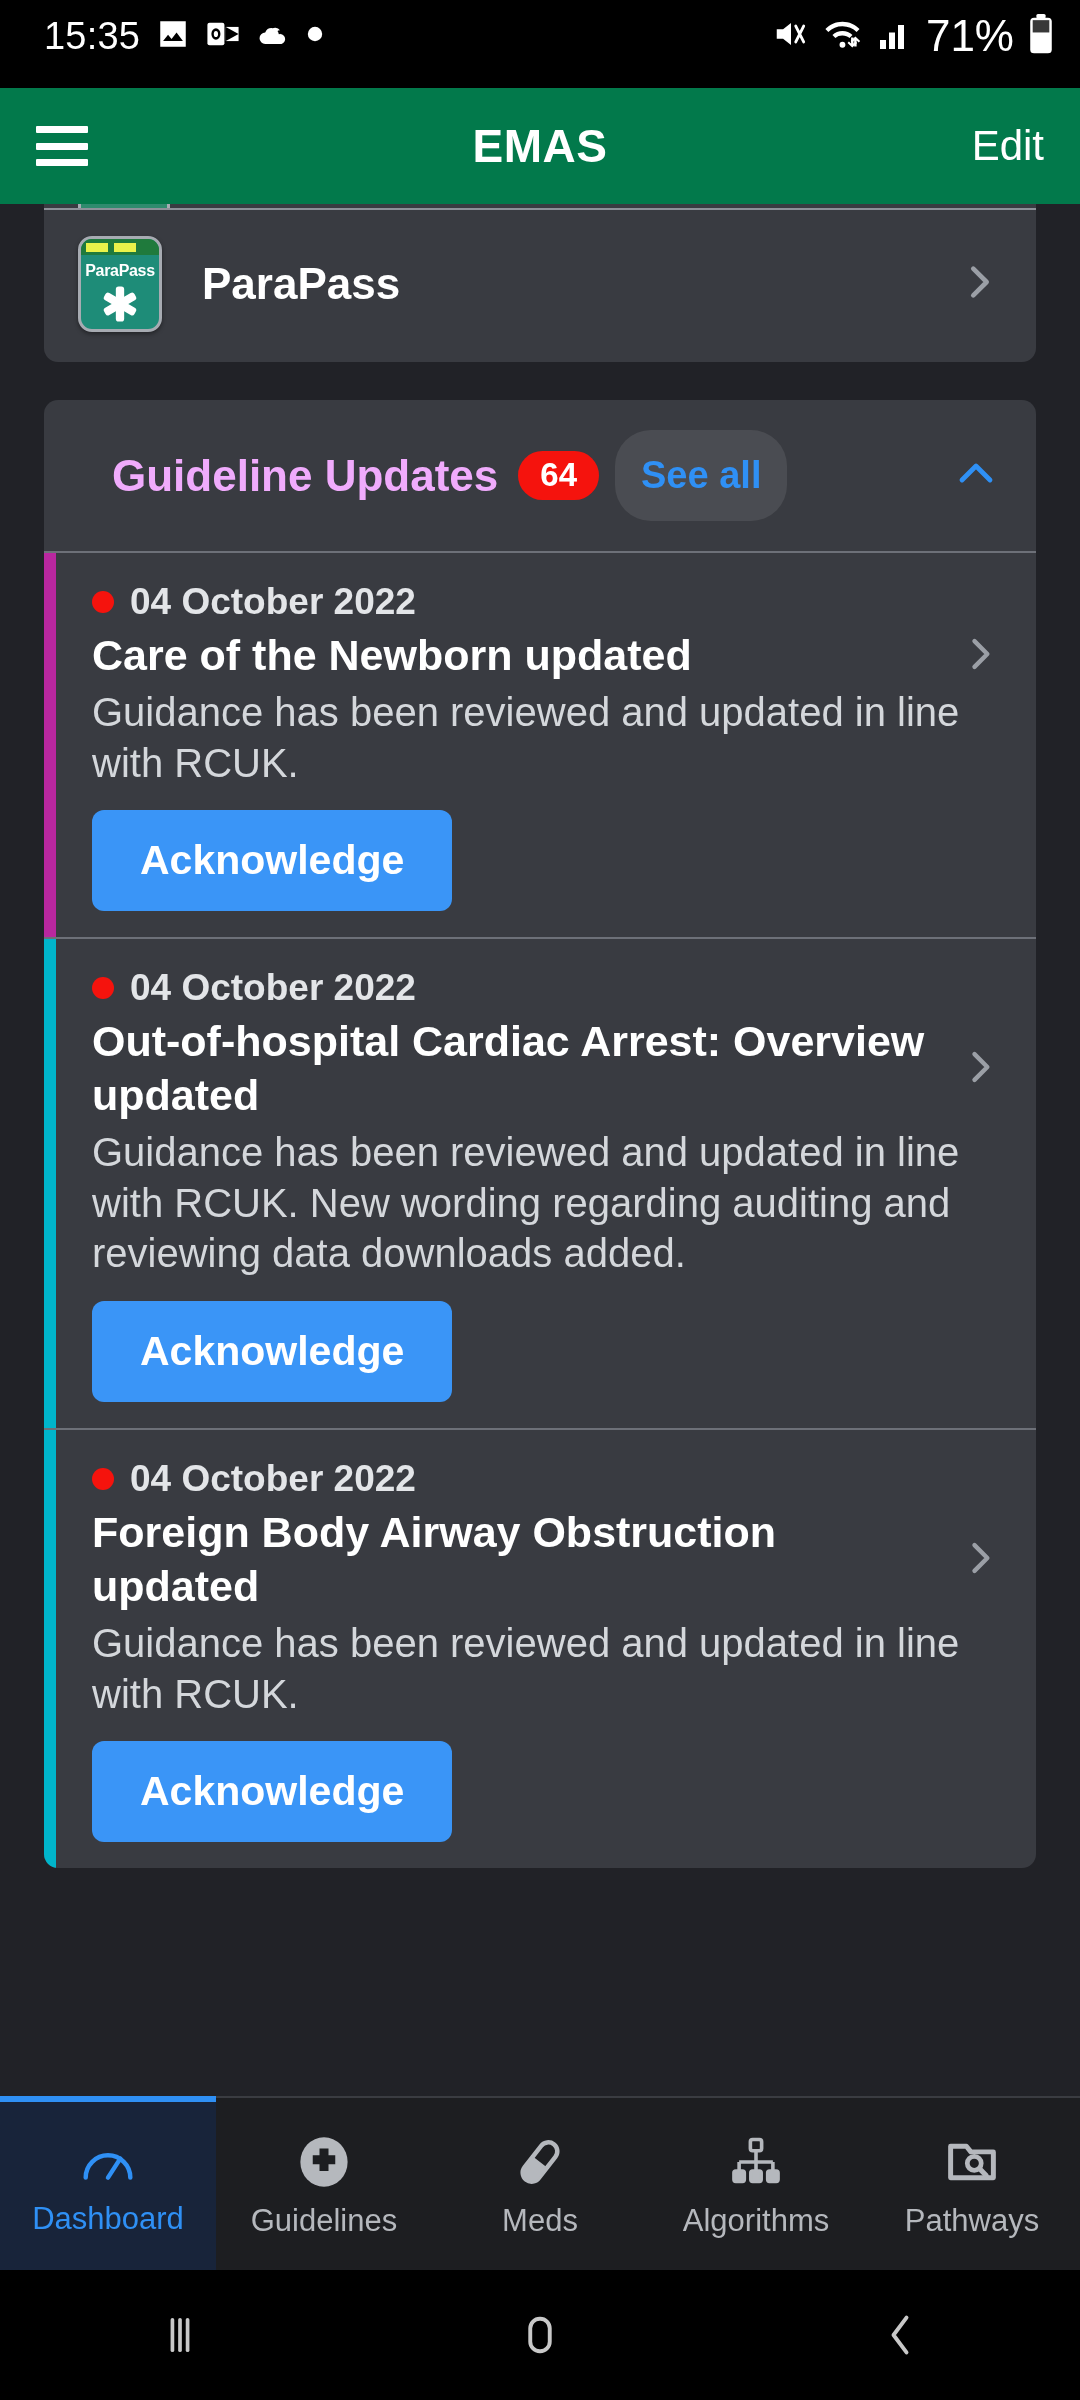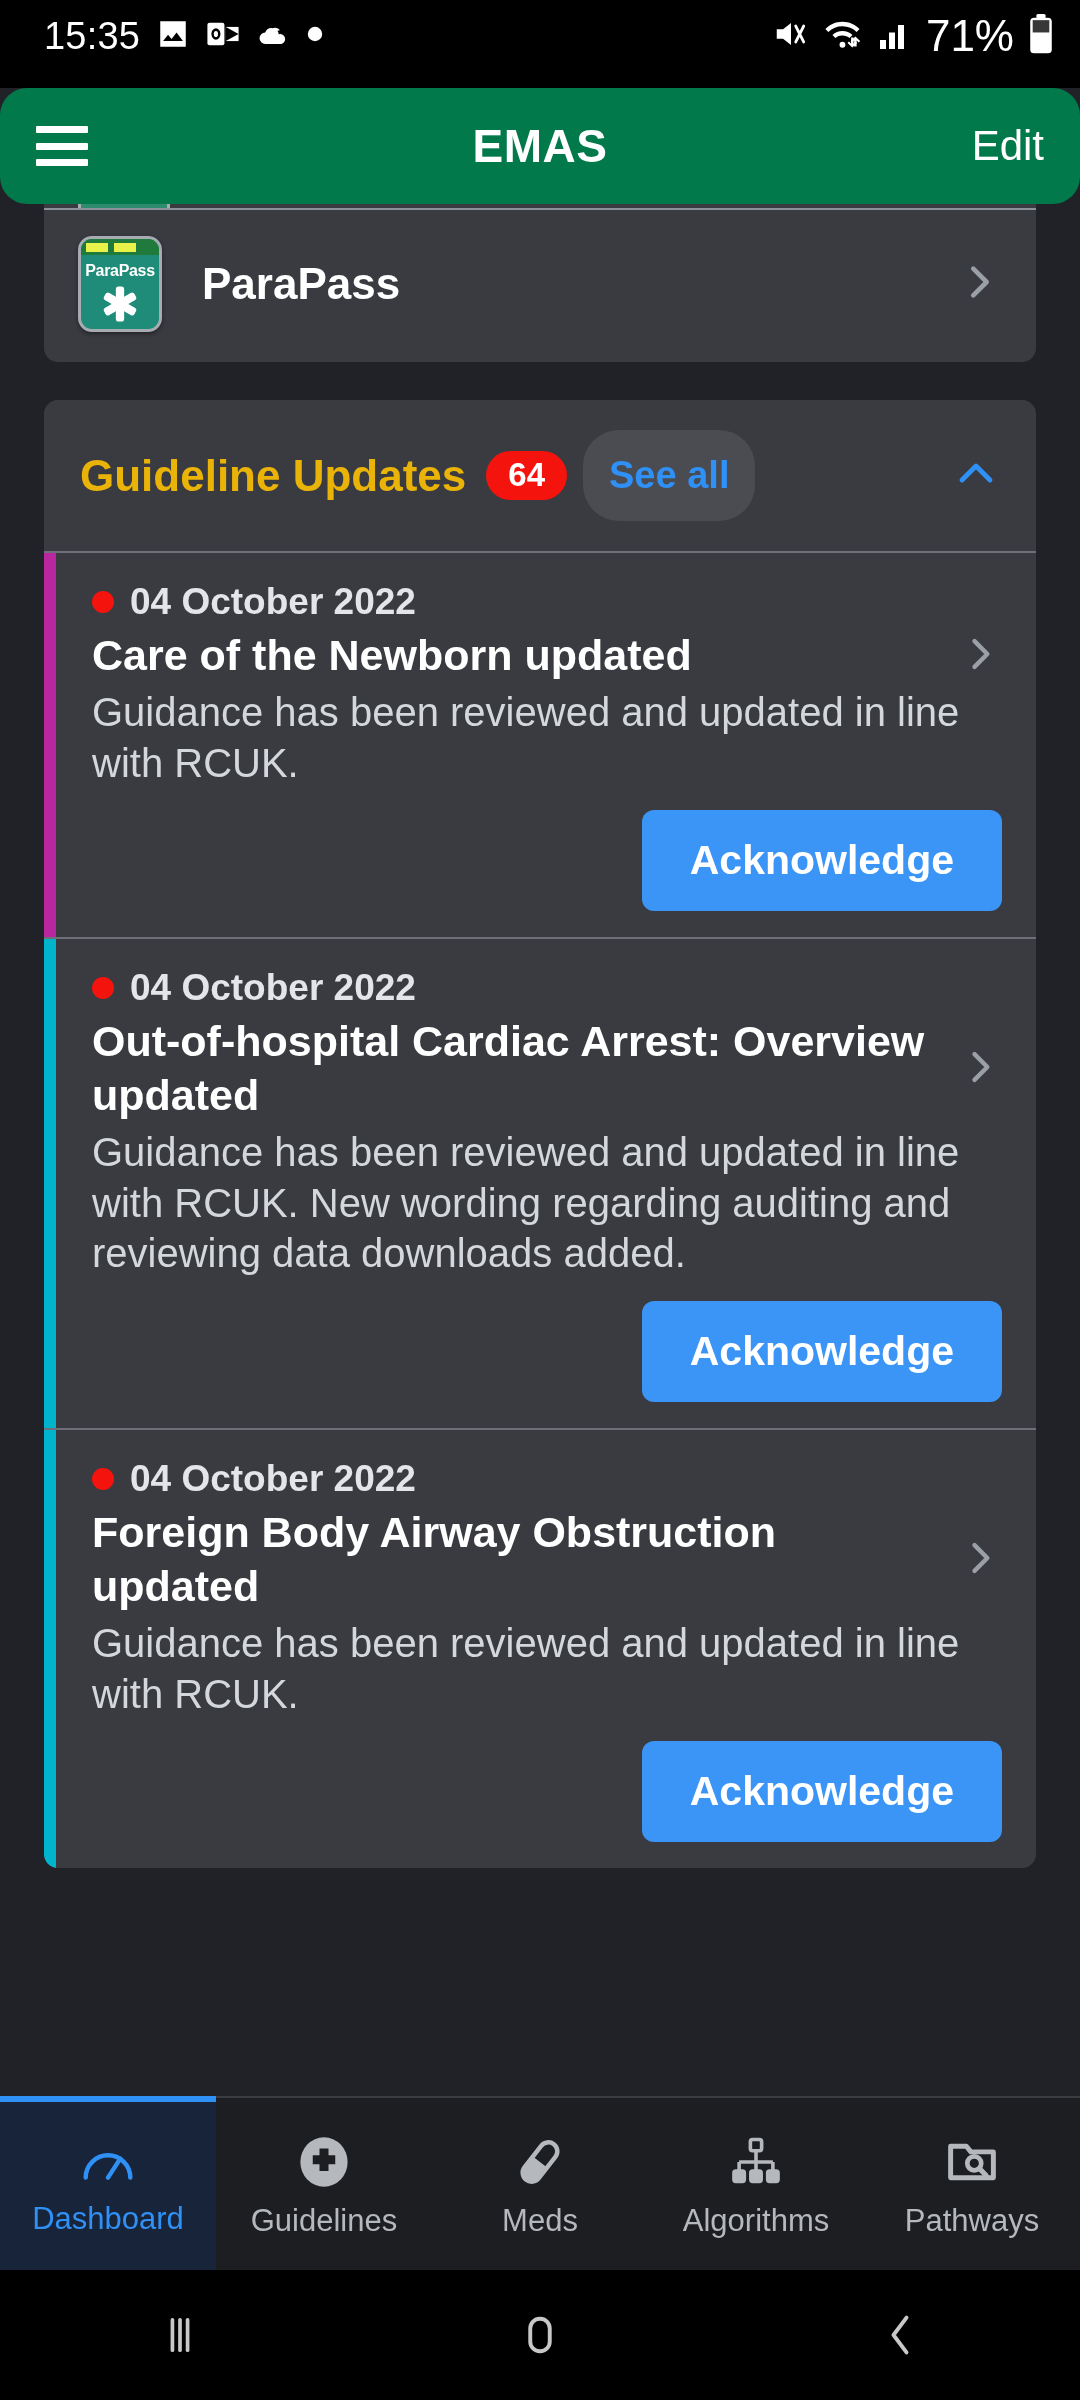--- a/index.html
+++ b/index.html
@@ -19,21 +19,21 @@
   }
   .sb-left{ display:flex; align-items:center; gap:16px; }
   .sb-time{ font-size:38px; letter-spacing:.2px; font-weight:400; }
   .sb-right{ display:flex; align-items:center; gap:14px; }
   .sb-pct{ font-size:44px; font-weight:400; }
   .ic{ display:block; }
 
   
   .appbar{
     height:116px; background:#02794B;
-    display:flex; align-items:center; position:relative; padding:0 36px;border-radius:27px;
+    display:flex; align-items:center; position:relative; padding:0 36px;
   }
   .burger{ width:52px; height:40px; display:flex; flex-direction:column; justify-content:space-between; cursor:pointer; }
   .burger i{ display:block; height:7px; background:#fff; border-radius:1px; }
   .appbar-title{
     position:absolute; left:0; right:0; text-align:center;
     color:#fff; font-size:46px; font-weight:700; letter-spacing:.5px;
     pointer-events:none;
   }
   .appbar-edit{ margin-left:auto; color:#fff; font-size:42px; font-weight:400; cursor:pointer; z-index:2; }
 
@@ -64,21 +64,21 @@
   .app-icon .star{ display:flex; justify-content:center; margin-top:4px; }
   .app-label{ margin-left:40px; color:#fff; font-size:44px; font-weight:700; }
   .chev-right{ margin-left:auto; color:#9b9fa6; }
 
   
   .updates{ margin-top:38px; }
   .upd-head{
     display:flex; align-items:center; padding:30px 30px 30px 36px; gap:0;
     border-bottom:2px solid #6d7078;
   }
-  .upd-title{ color:#eab308; font-size:44px; font-weight:700; }
+  .upd-title{ color:#f0abfc; font-size:44px; font-weight:700;margin-left:32px; }
   .badge{
     background:#F5130D; color:#fff; font-size:33px; font-weight:700;
     border-radius:28px; padding:7px 22px; margin-left:20px; line-height:1.05;
   }
   .see-all{
     margin-left:16px; background:rgba(255,255,255,.09); color:#2F90F5;
     font-size:38px; font-weight:700; border-radius:36px; padding:24px 26px;
     cursor:pointer;
   }
   .chev-up{ margin-left:auto; margin-right:6px; }
@@ -88,21 +88,21 @@
     border-bottom:2px solid #6d7078;
   }
   .upd-item:last-child{ border-bottom:none; }
   .accent{ position:absolute; left:0; top:0; bottom:0; width:12px; }
   .upd-date{ display:flex; align-items:center; gap:16px; margin-bottom:6px; }
   .dot{ width:22px; height:22px; border-radius:50%; background:#F5130D; flex:0 0 auto; }
   .date-text{ color:#e3e5e8; font-size:37px; font-weight:700; }
   .upd-main{ display:flex; align-items:center; }
   .upd-headline{ color:#fff; font-size:43px; font-weight:700; line-height:1.25; flex:1; padding-right:20px; }
   .upd-body{ color:#d4d7db; font-size:40px; line-height:1.27; margin-top:4px; }
-  .ack-wrap{ display:flex; justify-content:flex-end; margin-top:22px; }
+  .ack-wrap{ display:flex; margin-top:22px; }
   .ack-btn{
     background:#3A95F7; color:#fff; font-size:41px; font-weight:700;
     border:none; border-radius:12px; padding:27px 48px; cursor:pointer;
     font-family:"Liberation Sans", sans-serif;
   }
 
   
   .botnav{
     position:absolute; left:0; right:0; bottom:130px; height:174px;
     background:#1D1E21; display:flex; border-top:2px solid #3a3c41;

